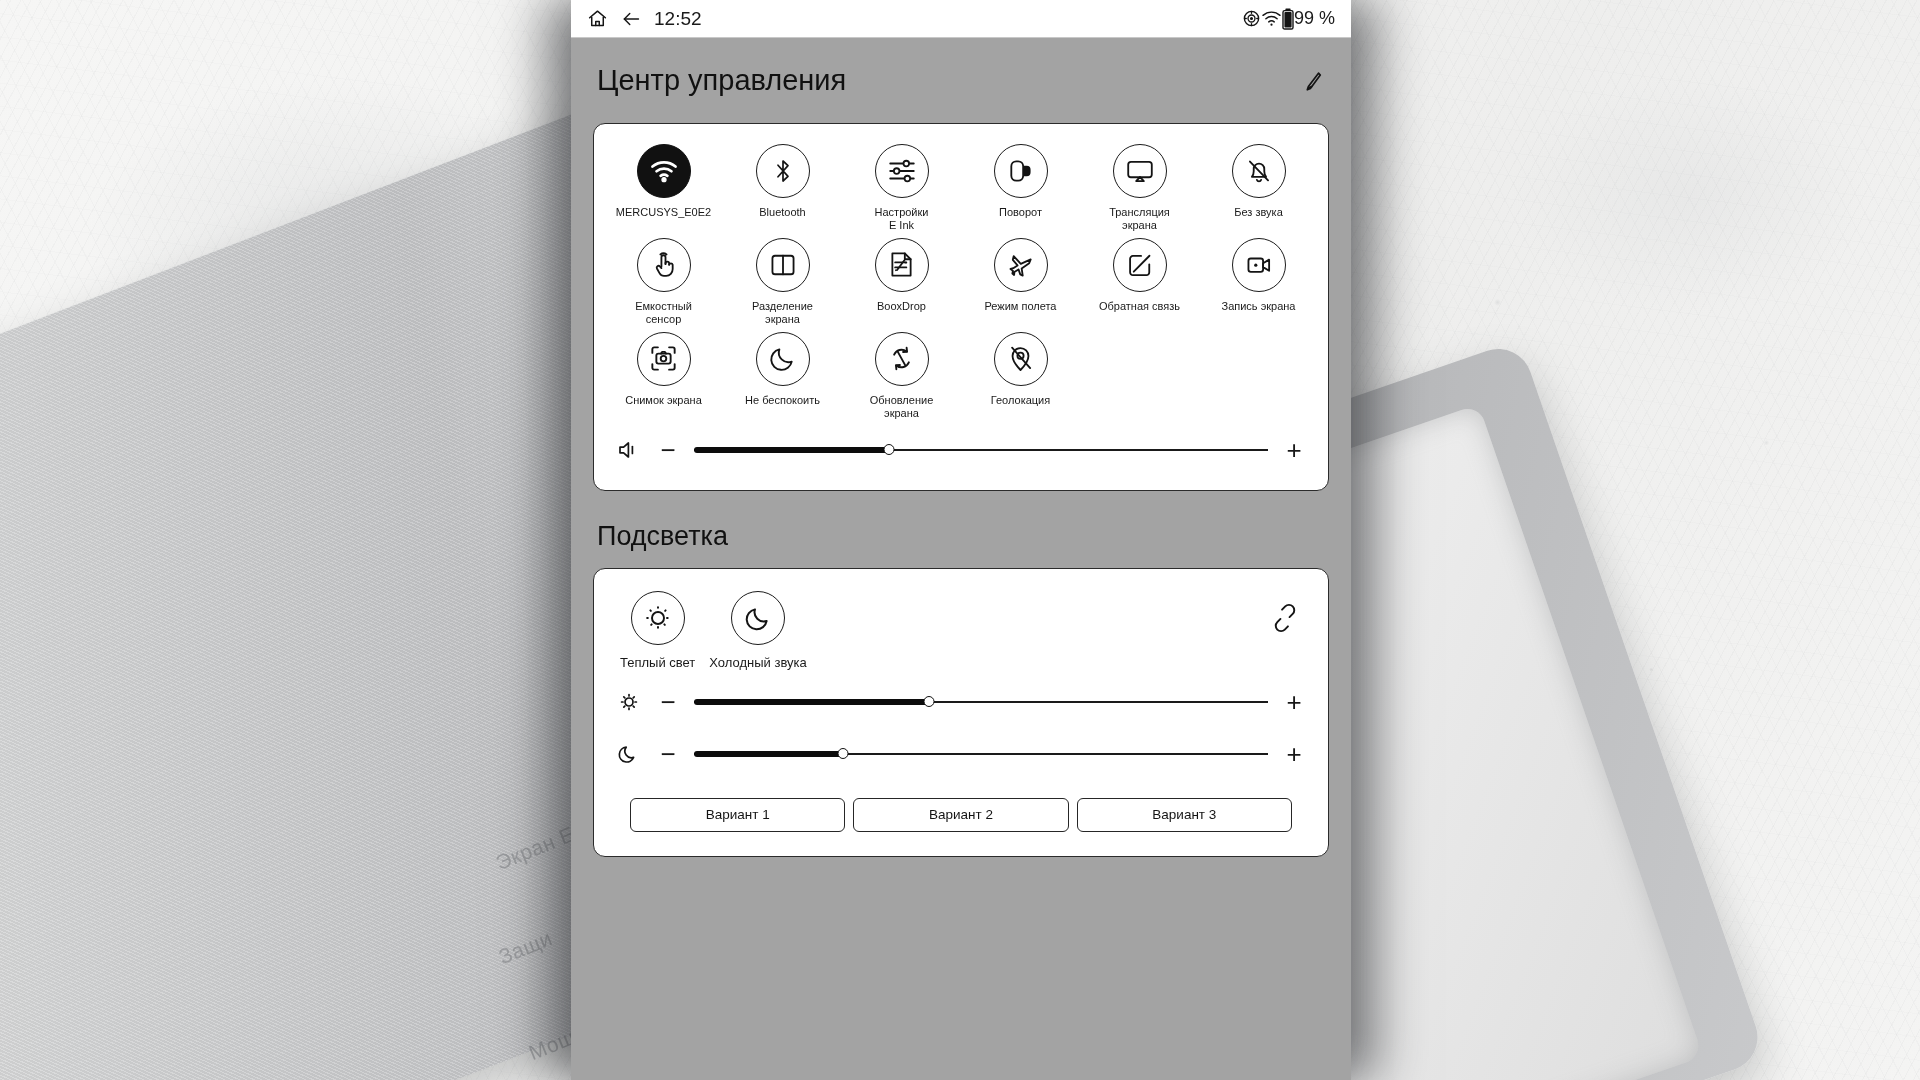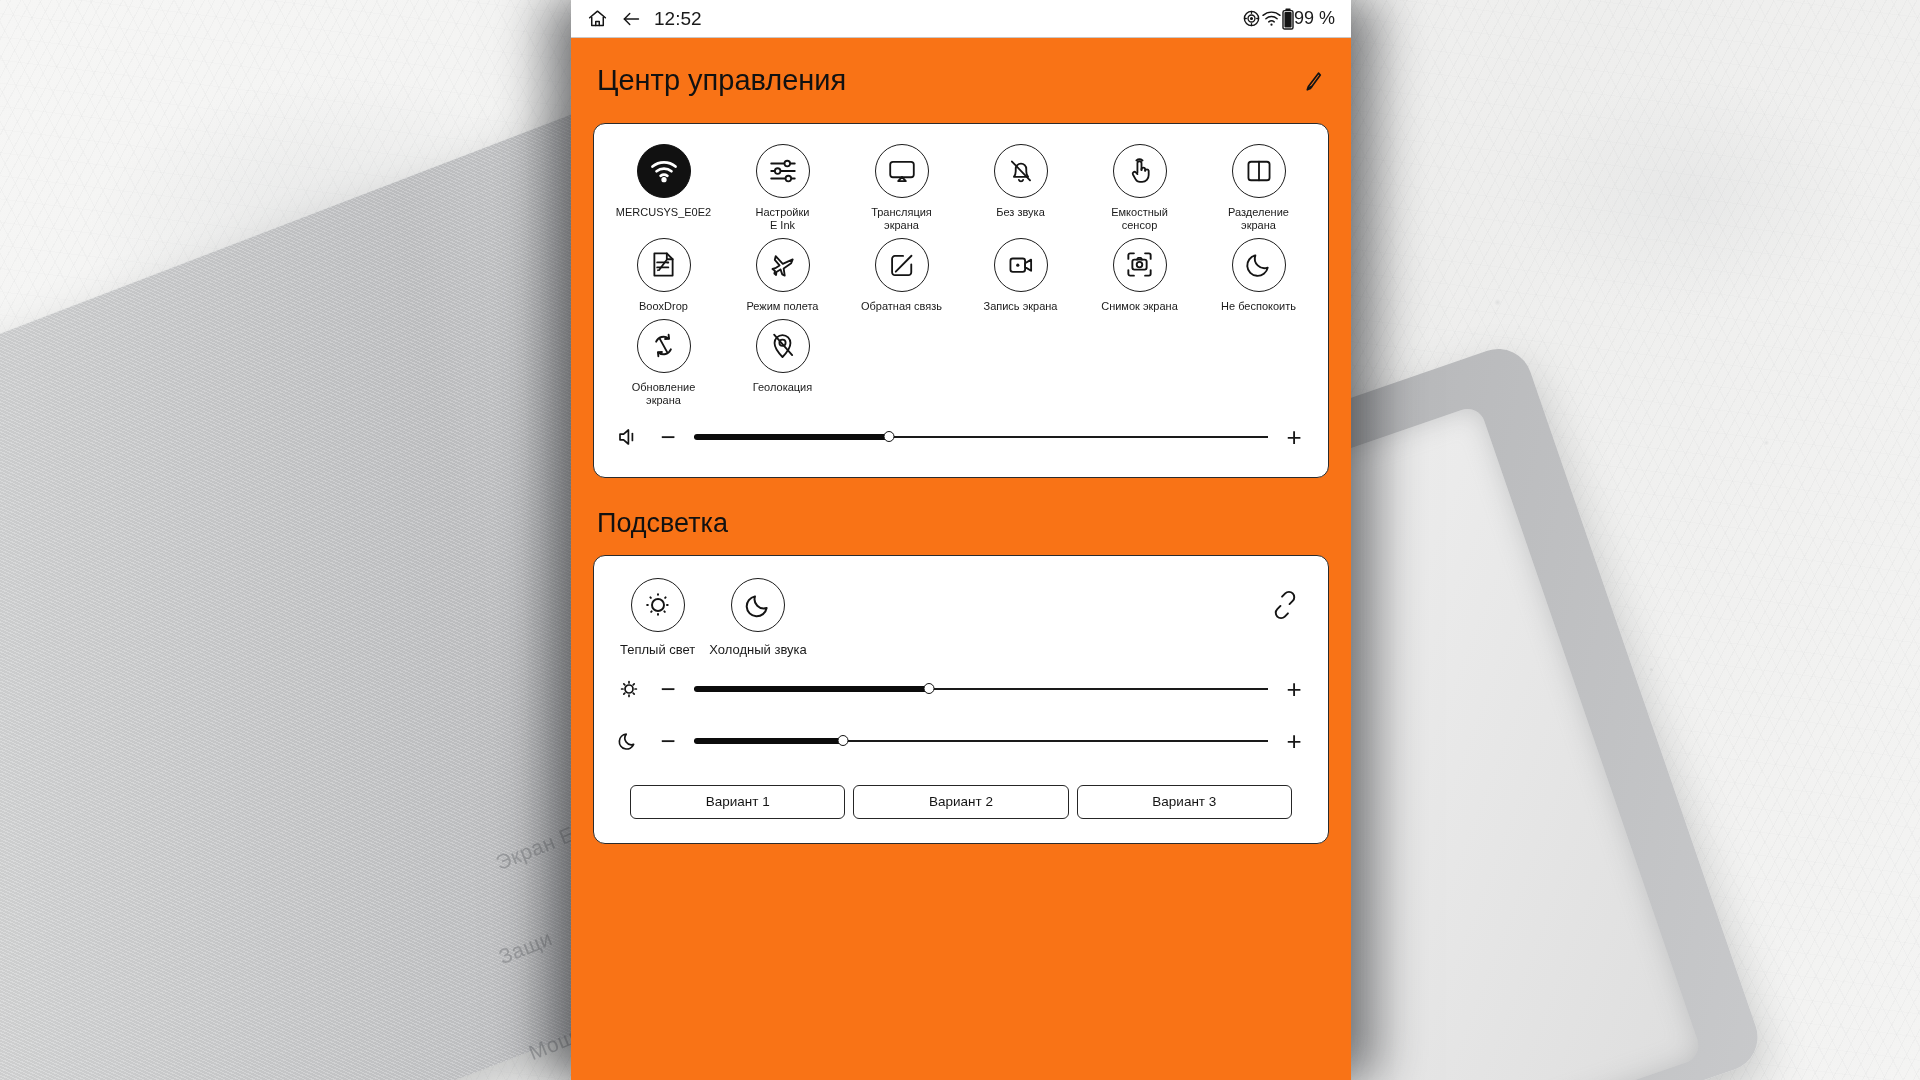--- a/index.html
+++ b/index.html
@@ -96,21 +96,21 @@
   #bg-text-1 { left: 500px; top: 946px; transform: rotate(-22deg); }
   #bg-text-2 { left: 530px; top: 1042px; transform: rotate(-22deg); }
 
   
   #device {
     position: absolute;
     left: 571px;
     top: 0;
     width: 780px;
     height: 1080px;
-    background: #f97316;
+    background: #a3a3a3;
     box-shadow: -26px 0 46px rgba(40,42,45,.55), 26px 0 46px rgba(40,42,45,.55);
   }
 
   
   #status-bar {
     height: 38px;
     display: flex;
     align-items: center;
     padding: 0 16px;
     border-bottom: 1px solid #c8c8c8;
@@ -379,37 +379,58 @@
               <path d="M2.4 6.3a15 15 0 0 1 19.2 0"></path>
               <path d="M5.8 10.2a10 10 0 0 1 12.4 0"></path>
               <path d="M9.2 14a5 5 0 0 1 5.6 0"></path>
             </g>
             <circle cx="12" cy="17.2" r="1.7" fill="#fff"></circle>
           </svg>
         </div>
         <div class="toggle-label">MERCUSYS_E0E2</div>
       </div>
 
+      <div class="toggle">
+        <div class="toggle-circle">
+          <svg width="26" height="28" viewBox="0 0 24 28">
+              <g class="ico" stroke-width="1.9">
+            <path d="M7 8.2 17 19.4 12 24V4l5 4.6L7 19.8"></path>
+          </g>
+            </svg>
+        </div>
+        <div class="toggle-label">Bluetooth</div>
+      </div>
 
       <div class="toggle">
         <div class="toggle-circle">
           <svg width="30" height="28" viewBox="0 0 28 26">
               <g class="ico" stroke-width="1.6">
             <path d="M3 6h22M3 13h22M3 20h22"></path>
             <circle cx="18" cy="6" r="2.6" fill="#fff"></circle>
             <circle cx="9" cy="13" r="2.6" fill="#fff"></circle>
             <circle cx="19" cy="20" r="2.6" fill="#fff"></circle>
           </g>
             </svg>
         </div>
         <div class="toggle-label">
           <span>Настройки<br>E Ink</span>
         </div>
       </div>
 
+      <div class="toggle">
+        <div class="toggle-circle">
+          <svg width="26" height="28" viewBox="0 0 24 26">
+              <g class="ico" stroke-width="1.7">
+            <rect x="3" y="4" width="11" height="18" rx="4.6"></rect>
+            <path d="M14 8.2h3.3a3.6 3.6 0 0 1 3.6 3.6v2.4a3.6 3.6 0 0 1-3.6 3.6H14z" fill="#141414" stroke="none"></path>
+          </g>
+            </svg>
+        </div>
+        <div class="toggle-label">Поворот</div>
+      </div>
 
       <div class="toggle">
         <div class="toggle-circle">
           <svg width="30" height="26" viewBox="0 0 28 24">
               <g class="ico" stroke-width="1.7">
             <rect x="3" y="3.4" width="22" height="14.4" rx="2.6"></rect>
             <path d="M10.4 21.4 14 17.6l3.6 3.8z"></path>
           </g>
             </svg>
         </div>

